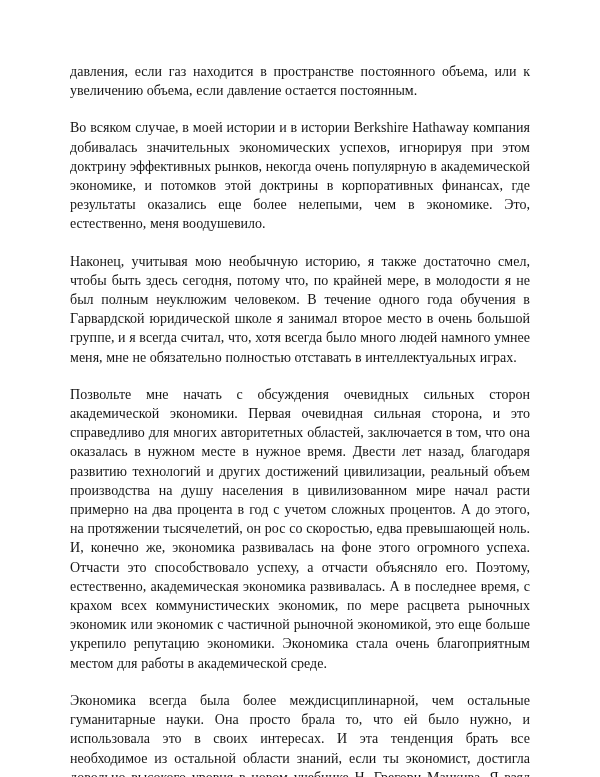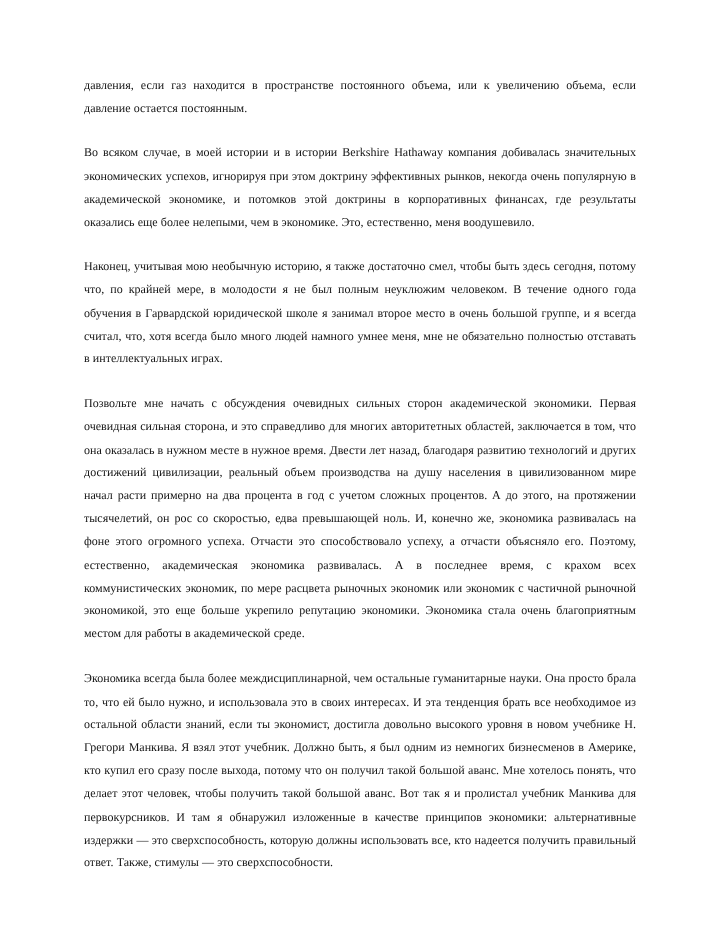--- a/index.html
+++ b/index.html
@@ -20,21 +20,21 @@
 
   .text-column {
     position: absolute;
     left: 70px;
     top: 62px;
     width: 460px;
   }
 
   .paragraph {
     font-family: "Liberation Serif", "DejaVu Serif", serif;
-    font-size: 10px;
+    font-size: 14px;
     line-height: 19.2px;
     color: #141414;
     text-align: justify;
     text-justify: inter-word;
     margin: 0 0 18px 0;
     letter-spacing: 0.02px;
     word-spacing: 0.1px;
     -webkit-font-smoothing: antialiased;
     hyphens: none;
   }

